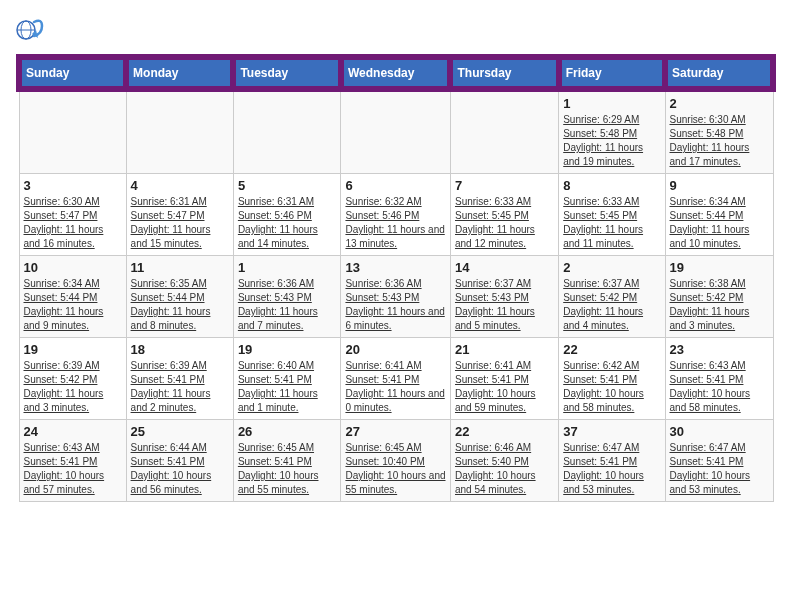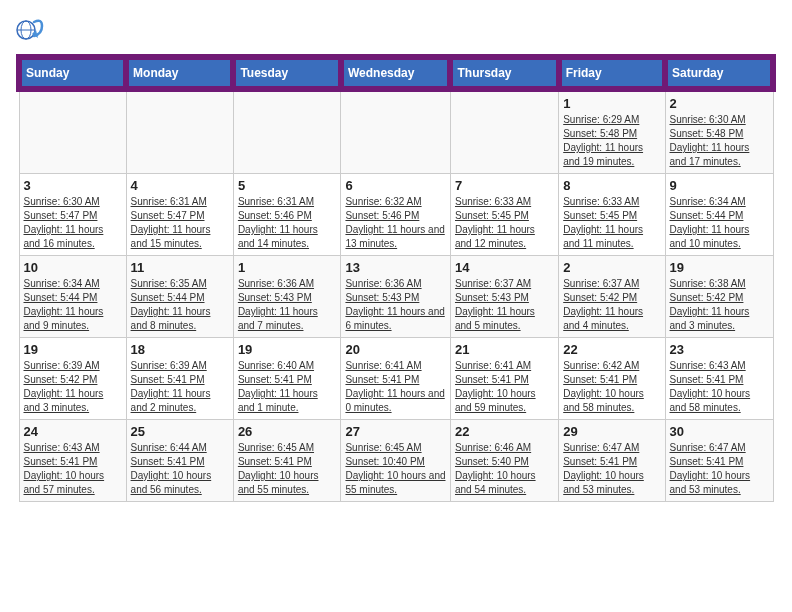--- a/index.html
+++ b/index.html
@@ -312,21 +312,21 @@
 Sunset: 10:40 PM
 Daylight: 10 hours and 55 minutes.</div>
         </td>
         <td>
           <div class="day-num">22</div>
           <div class="day-info">Sunrise: 6:46 AM
 Sunset: 5:40 PM
 Daylight: 10 hours and 54 minutes.</div>
         </td>
         <td>
-          <div class="day-num">29</div>
+          <div class="day-num">37</div>
           <div class="day-info">Sunrise: 6:47 AM
 Sunset: 5:41 PM
 Daylight: 10 hours and 53 minutes.</div>
         </td>
         <td>
           <div class="day-num">30</div>
           <div class="day-info">Sunrise: 6:47 AM
 Sunset: 5:41 PM
 Daylight: 10 hours and 53 minutes.</div>
         </td>

